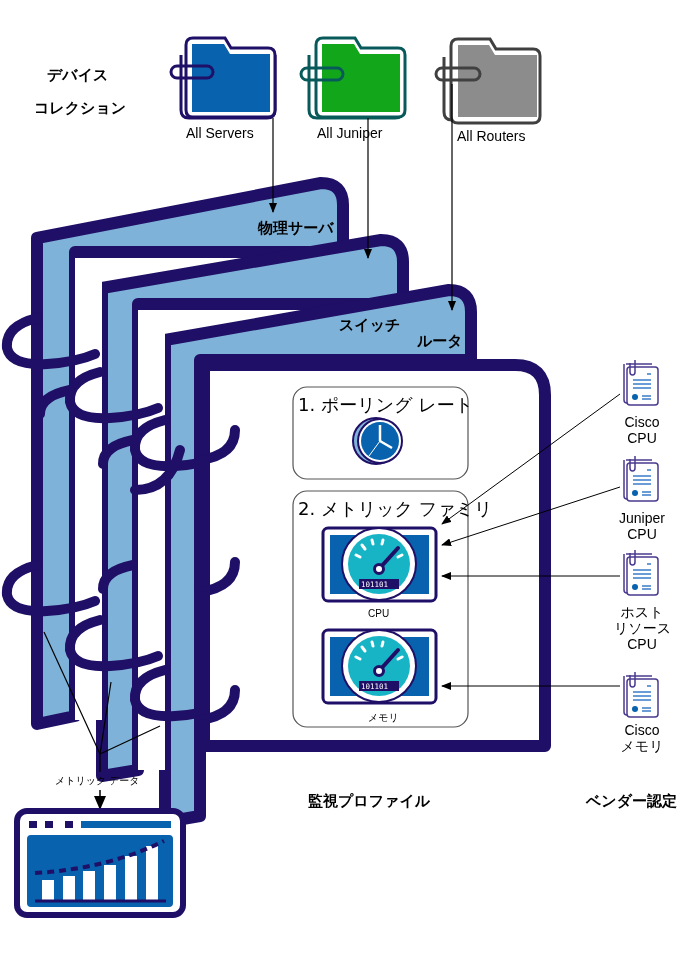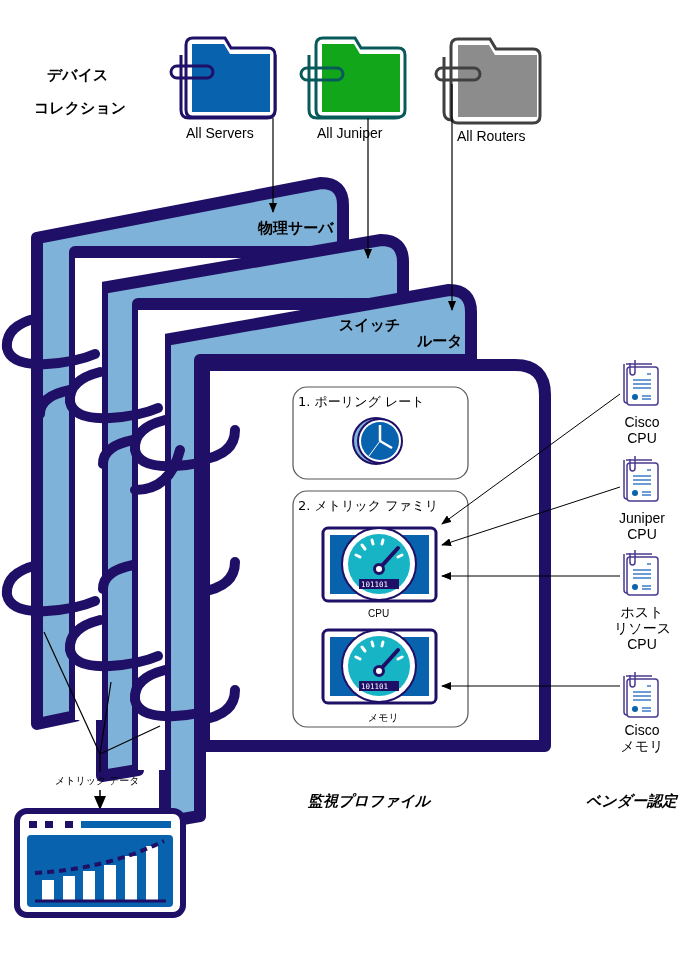--- a/index.html
+++ b/index.html
@@ -3,24 +3,24 @@
 <meta charset="utf-8">
 <style>
   html, body { margin: 0; padding: 0; background: #ffffff; }
   body { width: 693px; height: 966px; position: relative; overflow: hidden;
          font-family: "DejaVu Sans", "Liberation Sans", sans-serif; color: #000; }
   #diagram { position: absolute; left: 0; top: 0; }
   .lbl { position: absolute; white-space: nowrap; }
   .lbl-jp-big { font-size: 15px; font-weight: bold; line-height: 24px; }
   .lbl-folder { font-size: 14px; font-family: "Liberation Sans", sans-serif; }
   .lbl-binder { font-size: 15px; font-weight: bold; }
-  .lbl-box { font-size: 13px; }
+  .lbl-box { font-size: 18px; }
   .lbl-small { font-size: 10px; font-family: "Liberation Sans", sans-serif; }
   .lbl-vendor { font-size: 14px; font-family: "Liberation Sans", sans-serif; text-align: center; line-height: 16px; }
-  .lbl-bottom { font-size: 15px; font-weight: bold; font-style: italic; }
+  .lbl-bottom { font-size: 15px; font-weight: bold; }
   .lbl-capc { font-size: 17px; font-weight: bold; font-family: "Liberation Sans", sans-serif; text-align: center; line-height: 22px; }
 </style>
 </head>
 <body>
 
 <svg id="diagram" width="693" height="966" viewBox="0 0 693 966" xmlns="http://www.w3.org/2000/svg">
   <defs>
     <marker id="arr" markerWidth="10" markerHeight="8" refX="9" refY="4" orient="auto" markerUnits="userSpaceOnUse">
       <path d="M0,0 L10,4 L0,8 Z" fill="#000"></path>
     </marker>

